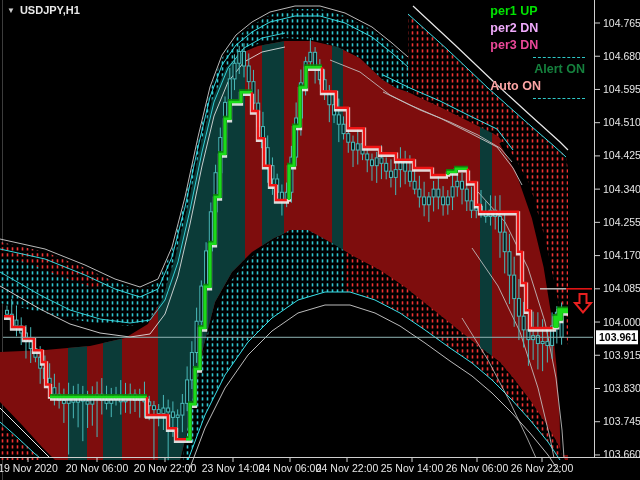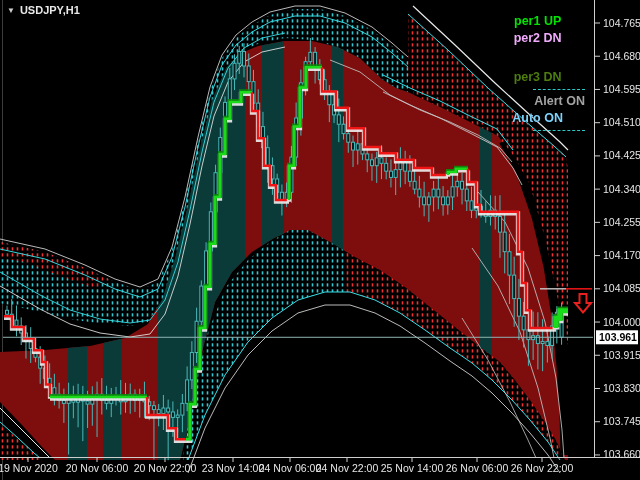--- a/index.html
+++ b/index.html
@@ -2,21 +2,21 @@
 <html><head>
 <meta charset="utf-8">
 <style>
   html,body{margin:0;padding:0;background:#000;}
   #stage{position:relative;width:640px;height:480px;background:#000;overflow:hidden;
          font-family:"Liberation Sans",sans-serif;}
   #chart-svg{position:absolute;left:0;top:0;}
   #symbol-row{position:absolute;left:7px;top:4px;display:flex;align-items:center;gap:5px;
               color:#e8e8e8;font-size:11px;font-weight:bold;}
   #symbol-row .dd{font-size:8px;color:#cfcfcf;}
-  #legend{position:absolute;top:13px;right:55px;text-align:center;}
+  #legend{position:absolute;top:3px;right:55px;text-align:left;}
   .lg-row{font-size:12.5px;font-weight:bold;line-height:17px;white-space:nowrap;}
   .lg-sep{border-top:1px dashed #2fc8c8;width:52px;margin:3px 0 3px auto;height:0;}
   .lg-btn{color:#f0f0f0;text-shadow:0 0 1px #000;}
 </style>
 </head>
 <body>
 
 <div id="stage">
   <svg id="chart-svg" width="640" height="480">
       <rect x="0" y="0" width="640" height="480" fill="#000000"></rect>
@@ -388,19 +388,19 @@
         <text x="542" y="472" fill="#e6e6e6" font-size="10.5" text-anchor="middle" font-family="&quot;Liberation Sans&quot;,sans-serif">26 Nov 22:00</text>
       </g>
     </svg>
   <div id="symbol-row">
     <span class="dd">▼</span>
     <span>USDJPY,H1</span>
   </div>
   <div id="legend">
       <div class="lg-row" style="color: rgb(0, 228, 0);">per1 UP</div>
       <div class="lg-row" style="color: #f0abfc;">per2 DN</div>
-      <div class="lg-row" style="color: #4d7c0f; margin-top: 22px;">per3 DN</div>
+      <div class="lg-row" style="color: #ec4899;">per3 DN</div>
       <div class="lg-sep"></div>
-      <div class="lg-row lg-btn" style="color: #a3a3a3; margin-left: 44px;">Alert ON</div>
-      <div class="lg-row lg-btn" style="color: #7dd3fc;">Auto ON</div>
+      <div class="lg-row lg-btn" style="color: #15803d; margin-left: 44px;">Alert ON</div>
+      <div class="lg-row lg-btn" style="color: #fca5a5;">Auto ON</div>
       <div class="lg-sep"></div>
     </div>
 </div>
 
 </body></html>

